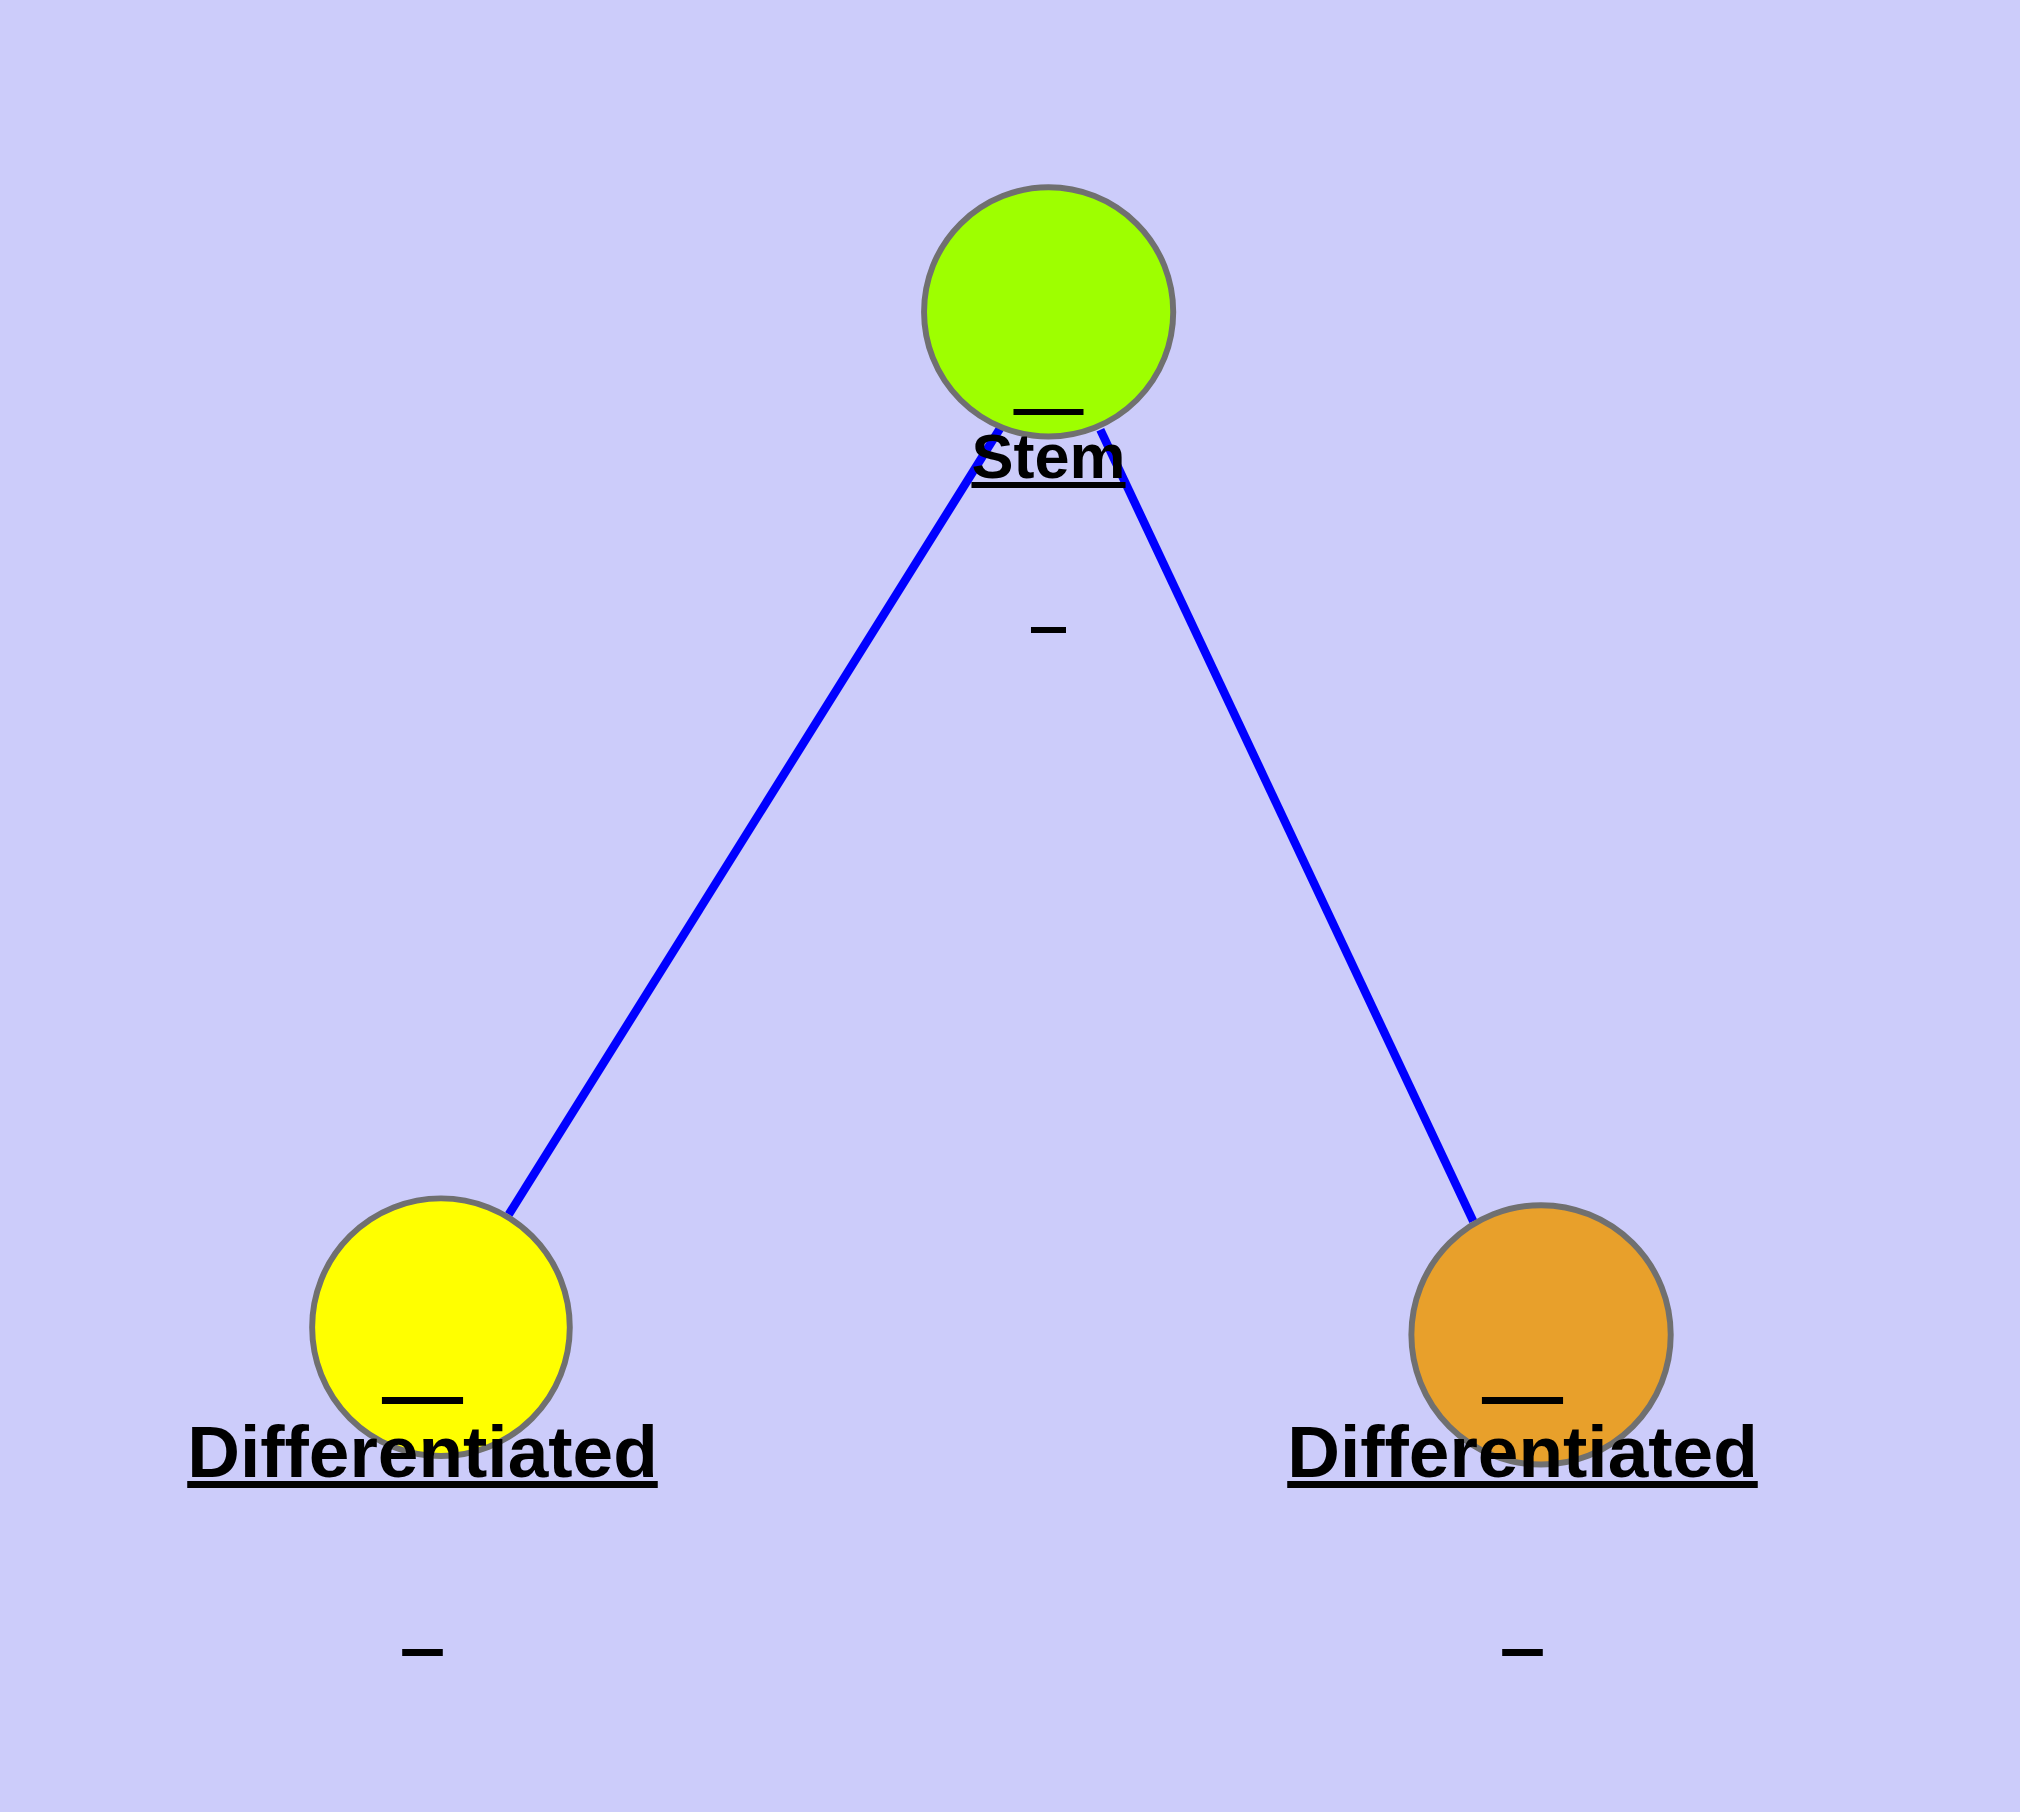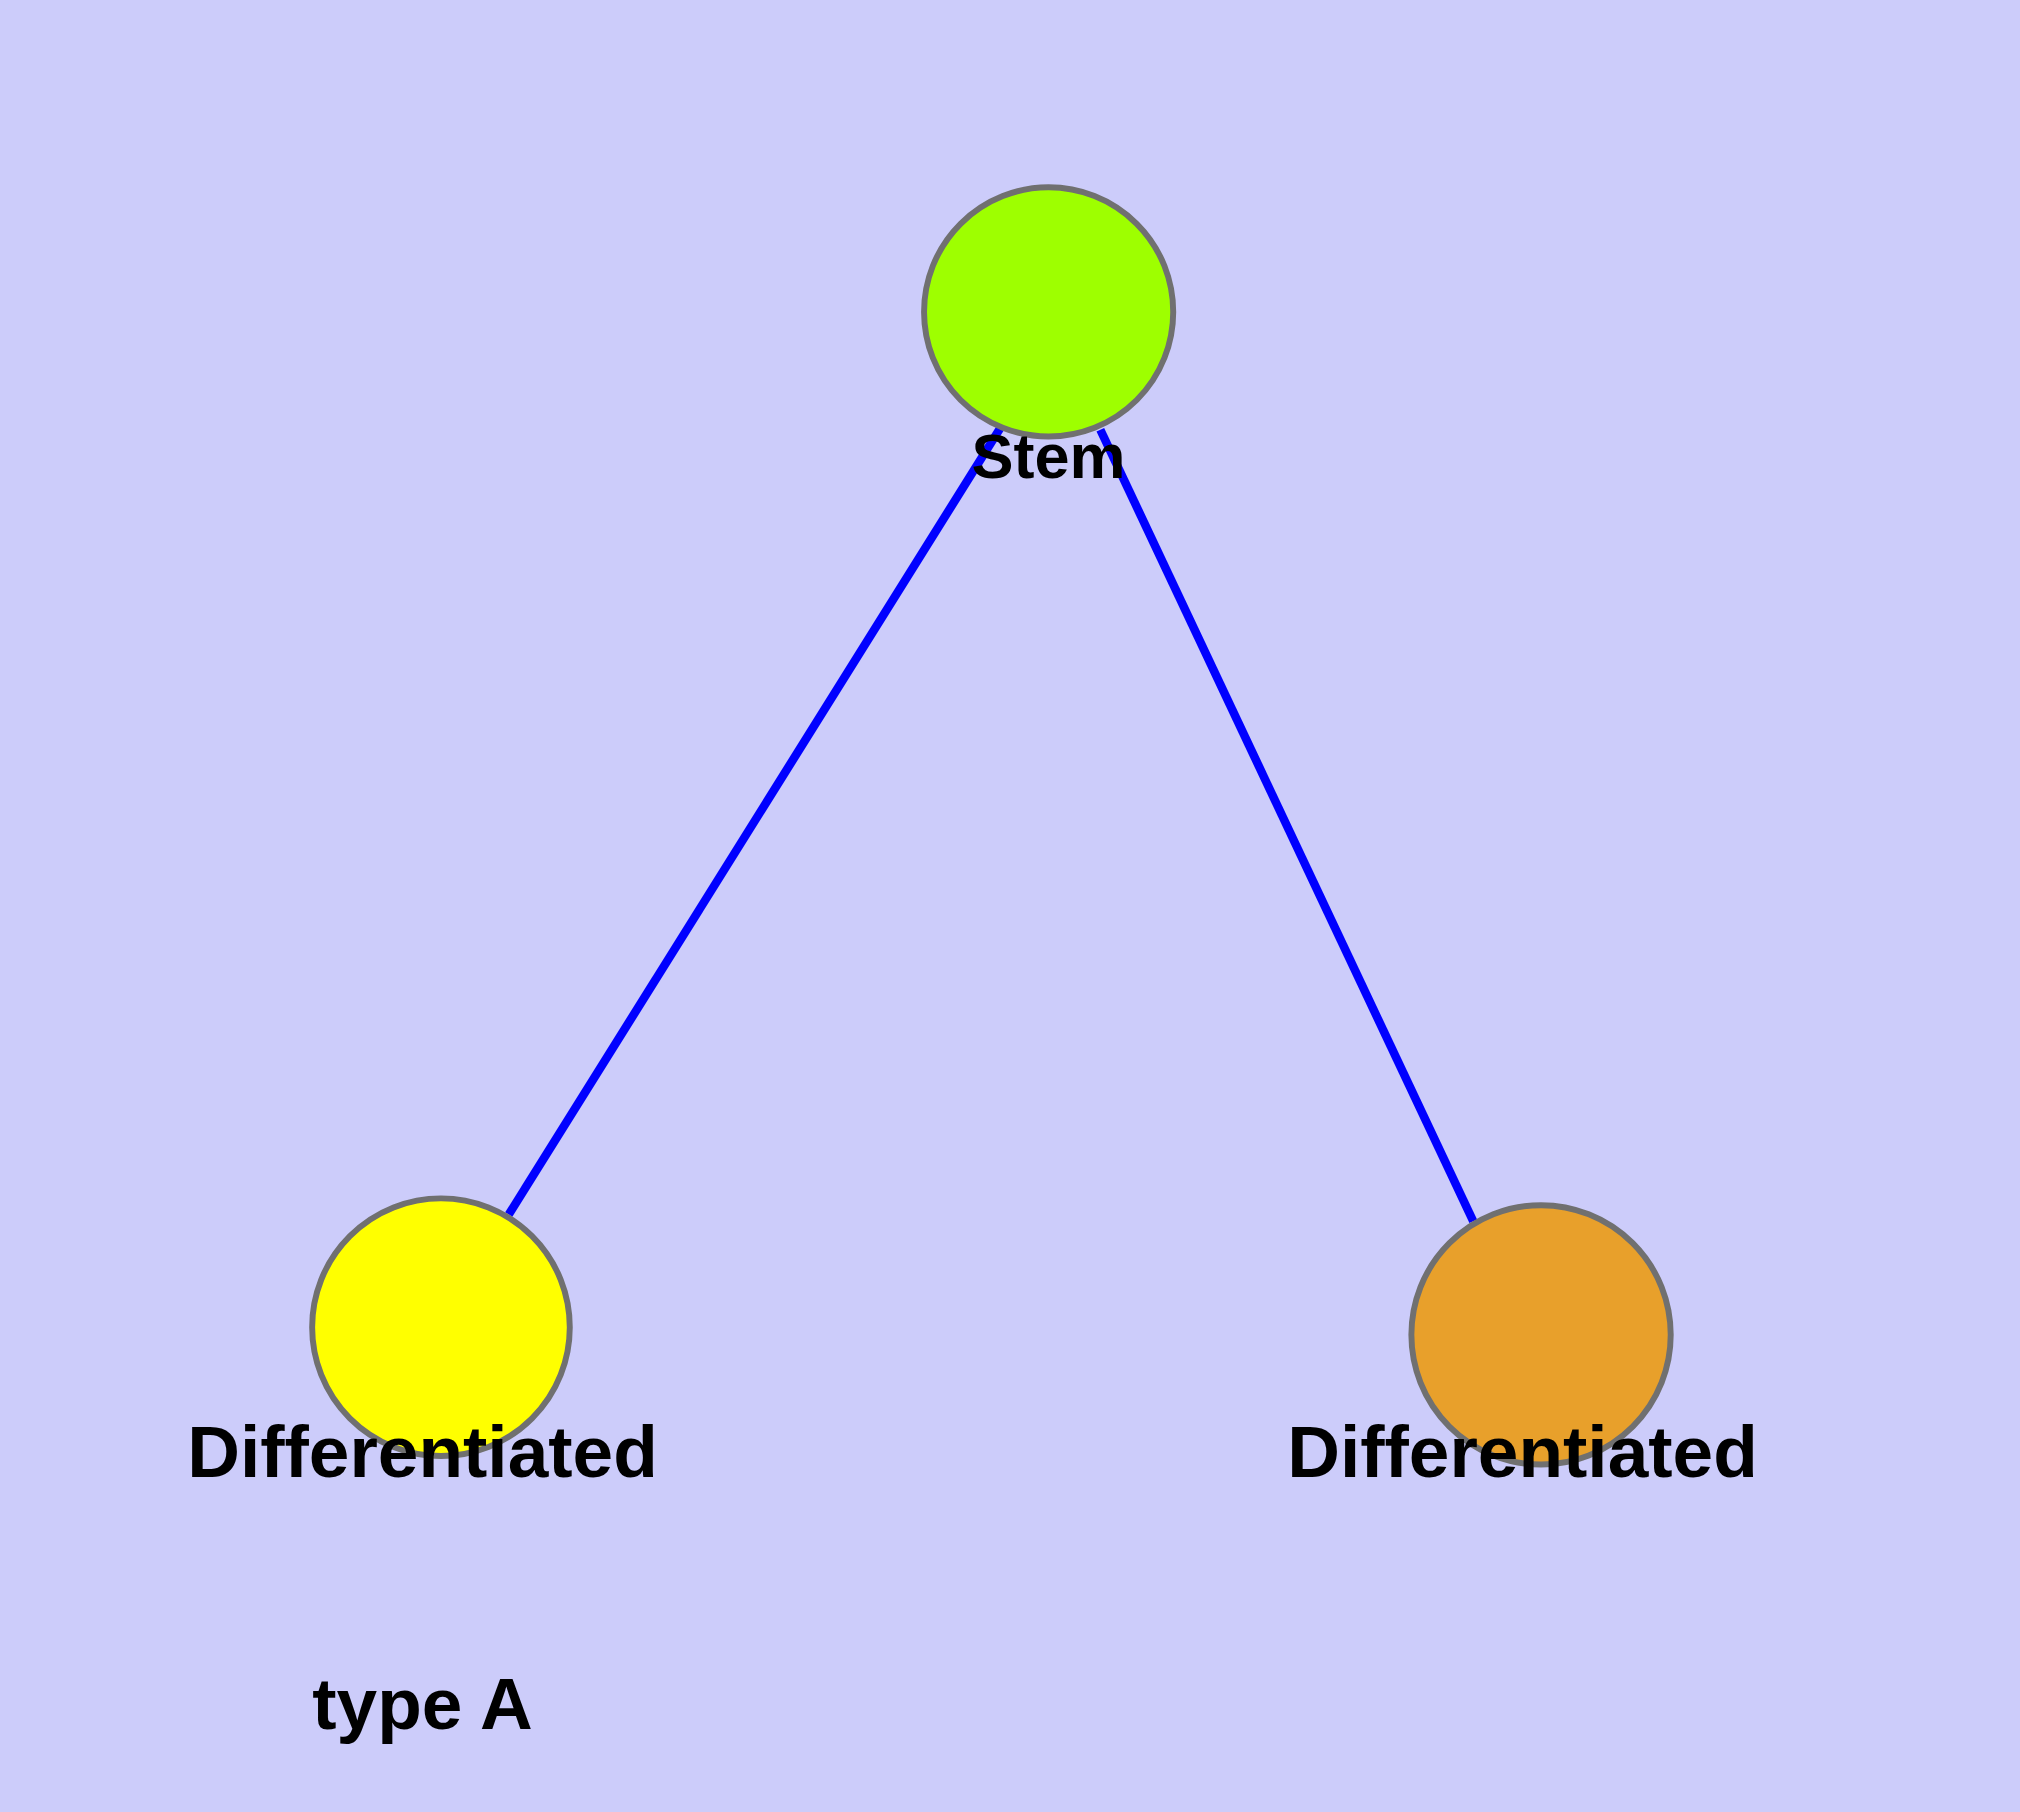--- a/index.html
+++ b/index.html
@@ -29,20 +29,21 @@
   }
   .node-label-overlay {
     position: absolute;
     text-align: center;
     color: #000000;
     font-family: "Liberation Sans", sans-serif;
     font-weight: bold;
     line-height: 1.15;
     white-space: pre;
     pointer-events: none;
+    text-decoration: underline;
   }
   
   #label-stem {
     left: 794px;
     top: 275px;
     width: 509px;
     font-size: 63px;
   }
   
   #label-type-a {
@@ -75,21 +76,20 @@
     <circle cx="520" cy="1566" r="152" fill="#ffff00" stroke="#707070" stroke-width="7"></circle>
     <circle cx="1818" cy="1575" r="153" fill="#e8a02b" stroke="#707070" stroke-width="7"></circle>
   </svg>
 
   <div id="label-stem" class="node-label-overlay" style="color: rgb(0, 0, 0);">
     <span class="label-line">Stem</span>
   </div>
 
   <div id="label-type-a" class="node-label-overlay" style="color: rgb(0, 0, 0);">
     <span class="label-line">Differentiated</span>
-    <span class="label-line">type A</span>
   </div>
 
   <div id="label-type-b" class="node-label-overlay" style="color: rgb(0, 0, 0);">
     <span class="label-line">Differentiated</span>
   </div>
 
 </div>
 
 
 </body></html>

